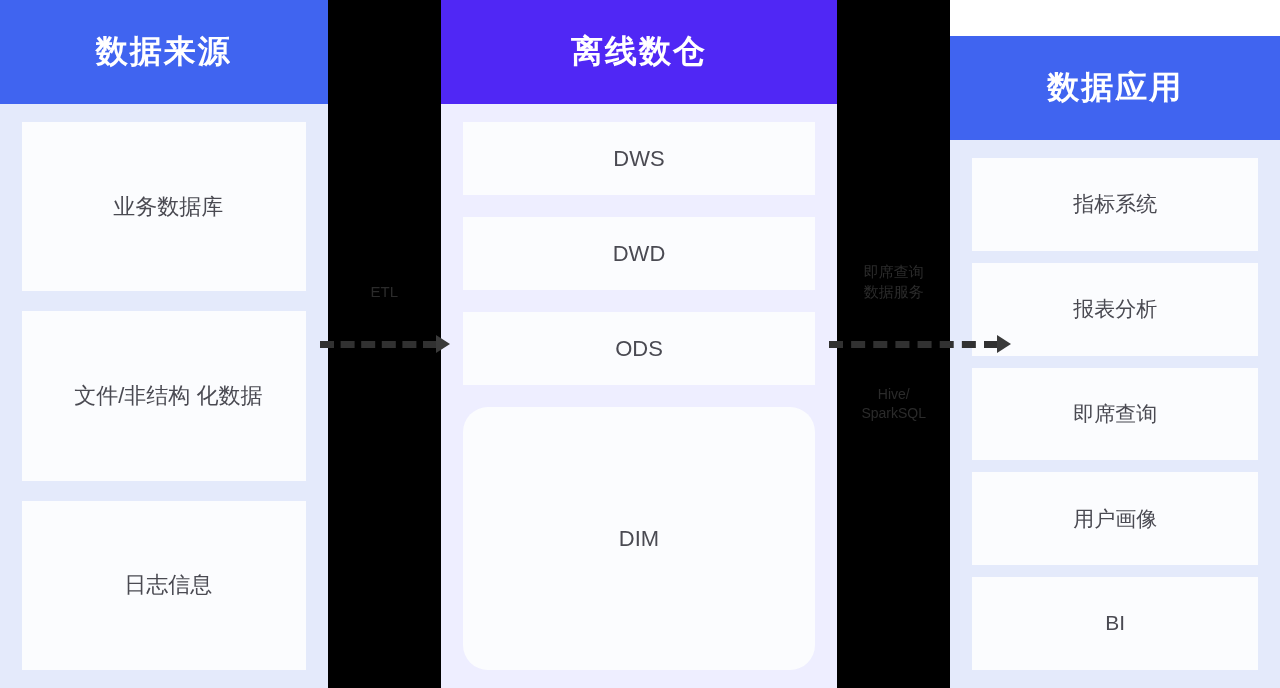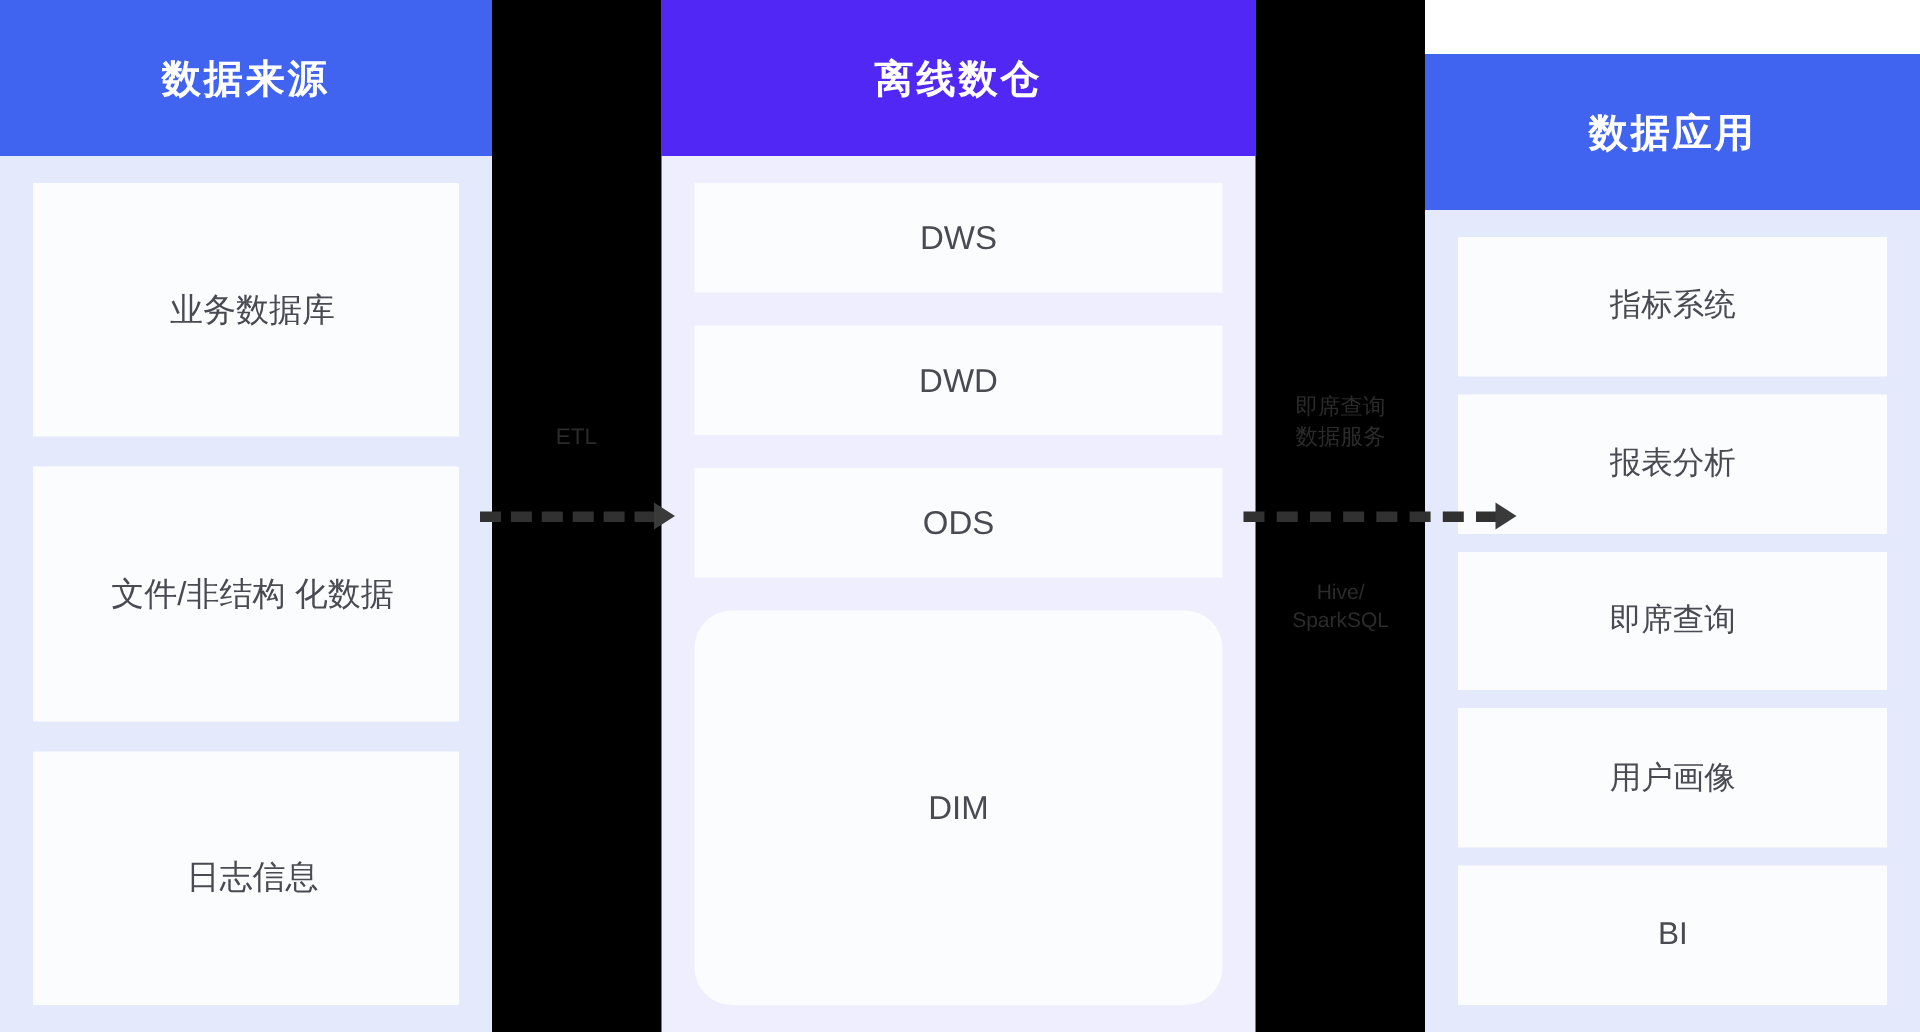--- a/index.html
+++ b/index.html
@@ -32,21 +32,21 @@
   .panel-middle { width: 399px; background: #eeeeff; }
   .panel-right  { width: 332px; background: #e4eafb; margin-top: 36px; }
 
   .panel-header {
     height: 104px;
     flex: 0 0 104px;
     display: flex;
     align-items: center;
     justify-content: center;
     color: #ffffff;
-    font-size: 26px;
+    font-size: 32px;
     font-weight: bold;
     letter-spacing: 2px;
     text-align: right;
   }
   .header-blue   { background: #4064f0; }
   .header-violet { background: #5027f5; }
 
   .panel-body {
     flex: 1 1 auto;
     display: flex;

